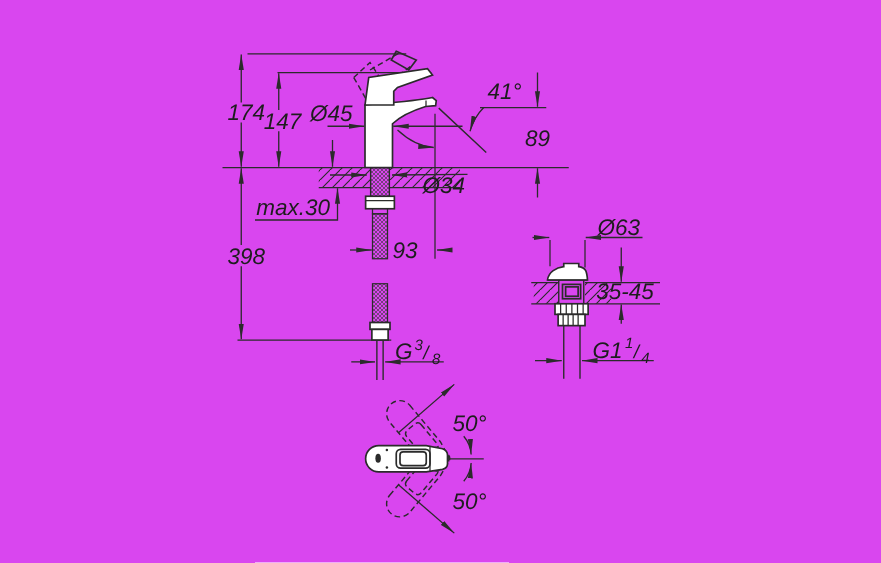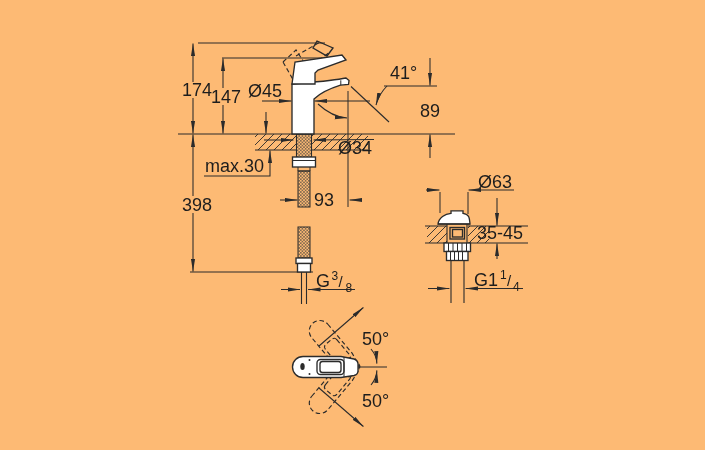--- a/index.html
+++ b/index.html
@@ -1,17 +1,17 @@
 <!DOCTYPE html>
 <html><head>
 <meta charset="utf-8">
 <style>
   html,body{margin:0;padding:0;background:#fff;}
-  .stage{position:relative;width:705px;height:450px;background:#fdba74;overflow:hidden;
-         font-family:"Liberation Sans",sans-serif;}
+  .stage{position:relative;width:705px;height:450px;background:#d946ef;overflow:hidden;
+         font-family:"Liberation Sans",sans-serif;font-style:italic;}
   svg{position:absolute;left:0;top:0;}
   .ln{stroke:#2b2b2b;stroke-width:1.1;fill:none;}
   .thin{stroke:#2b2b2b;stroke-width:1;fill:none;}
   .dim{stroke:#2b2b2b;stroke-width:1.05;fill:none;}
   .out{stroke:#2b2b2b;stroke-width:1.35;fill:#fff;}
   .outn{stroke:#2b2b2b;stroke-width:1.35;fill:none;}
   .ghost{stroke:#2b2b2b;stroke-width:1.15;fill:none;stroke-dasharray:4.5 2.8;}
   .lbl{font-family:"Liberation Sans",sans-serif;font-size:18px;fill:#1d1d1d;}
   .lbl-s{font-family:"Liberation Sans",sans-serif;font-size:12px;fill:#1d1d1d;}
   .lbl-m{font-family:"Liberation Sans",sans-serif;font-size:15px;fill:#1d1d1d;}

